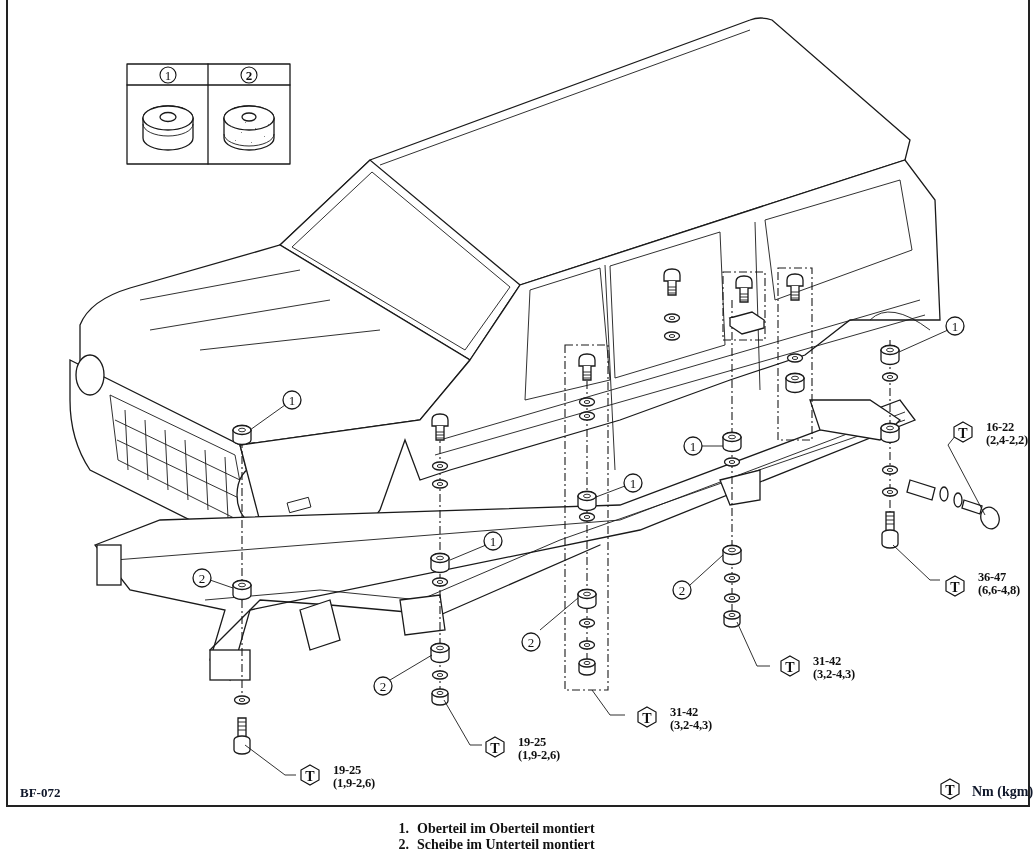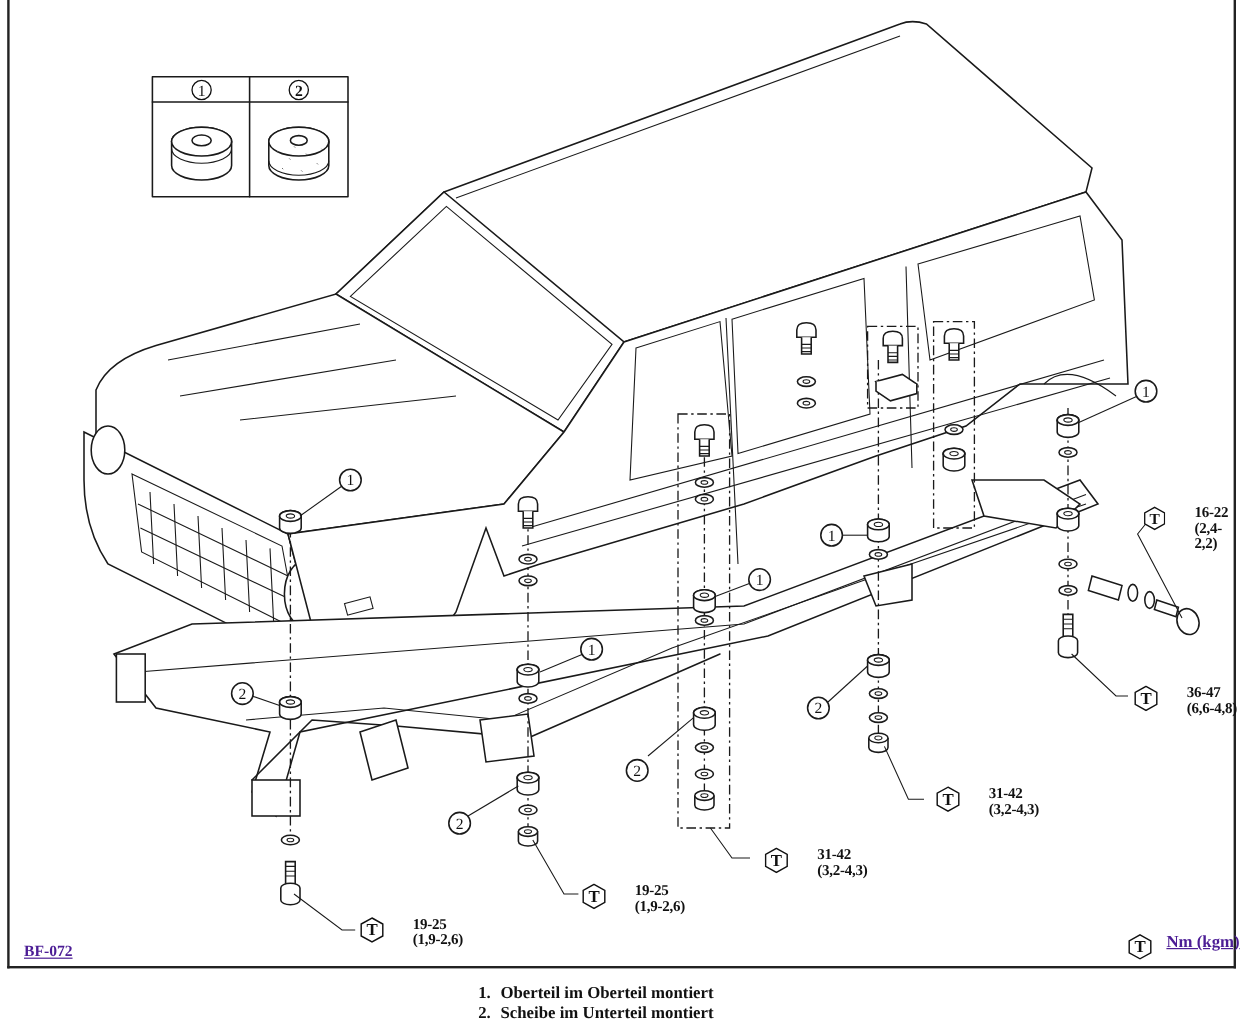--- a/index.html
+++ b/index.html
@@ -8,26 +8,26 @@
   #frame { position: absolute; left: 6px; top: 0px; width: 1024px; height: 807px;
            border-left: 2px solid #222; border-right: 2px solid #222; border-bottom: 2px solid #222;
            box-sizing: border-box; }
   svg#drawing { position: absolute; left: 0; top: 0; }
   .ink { stroke: #1a1a1a; fill: none; stroke-width: 1.3; stroke-linecap: round; stroke-linejoin: round; }
   .ink-thin { stroke: #1a1a1a; fill: none; stroke-width: 0.9; }
   .ink-fill { stroke: #1a1a1a; fill: #ffffff; stroke-width: 1.3; }
   .dash { stroke: #1a1a1a; fill: none; stroke-width: 1.1; stroke-dasharray: 8 3 2 3; }
   .leader { stroke: #1a1a1a; fill: none; stroke-width: 0.9; }
   .num { font-family: "Liberation Serif", serif; font-size: 13px; text-anchor: middle; dominant-baseline: central; fill: #111; }
-  .lbl { position: absolute; font-family: "Liberation Serif", serif; font-weight: bold; color: #4c1d95; line-height: 1.15; text-decoration: underline; }
-  .torque { position: absolute; display: flex; align-items: flex-start; gap: 24px; }
+  .lbl { position: absolute; font-family: "Liberation Serif", serif; font-weight: bold; color: #0f172a; line-height: 1.15; }
+  .torque { position: absolute; display: flex; align-items: flex-start; gap: 13px; }
   .torque .hex { width: 20px; height: 22px; }
   .torque .vals { font-family: "Liberation Serif", serif; font-size: 12.5px; font-weight: bold; line-height: 13px; letter-spacing: -0.2px; }
   #diagram-id { left: 20px; top: 786px; font-size: 13px; }
-  #unit-legend { left: 940px; top: 778px; display: flex; align-items: flex-start; gap: 12px; font-size: 14px; }
+  #unit-legend { left: 940px; top: 778px; display: flex; align-items: flex-end; gap: 12px; font-size: 14px; }
   #unit-legend .hex { width: 20px; height: 22px; }
   #notes { position: absolute; left: 395px; top: 821px; font-family: "Liberation Serif", serif; font-weight: bold; font-size: 14px; line-height: 16px; }
   #notes .row { display: flex; gap: 8px; }
   #notes .n { width: 14px; text-align: right; }
   #inset-header-1, #inset-header-2 { position: absolute; width: 20px; text-align: center; font-size: 13px; }
 </style>
 </head>
 <body>
 
 <div id="frame"></div>
@@ -298,21 +298,21 @@
 </div>
 <div class="torque" style="left:780px; top:655px;">
   <svg class="hex" viewBox="0 0 20 22">
       <use href="#hexT"></use>
     </svg>
   <div class="vals">
       <div>31-42</div>
       <div>(3,2-4,3)</div>
     </div>
 </div>
-<div class="torque" style="left:945px; top:571px;">
+<div class="torque" style="left:945px; top:571px;align-items:flex-end;">
   <svg class="hex" viewBox="0 0 20 22">
       <use href="#hexT"></use>
     </svg>
   <div class="vals">
       <div>36-47</div>
       <div>(6,6-4,8)</div>
     </div>
 </div>
 <div class="torque" style="left:953px; top:421px;">
   <svg class="hex" viewBox="0 0 20 22">

